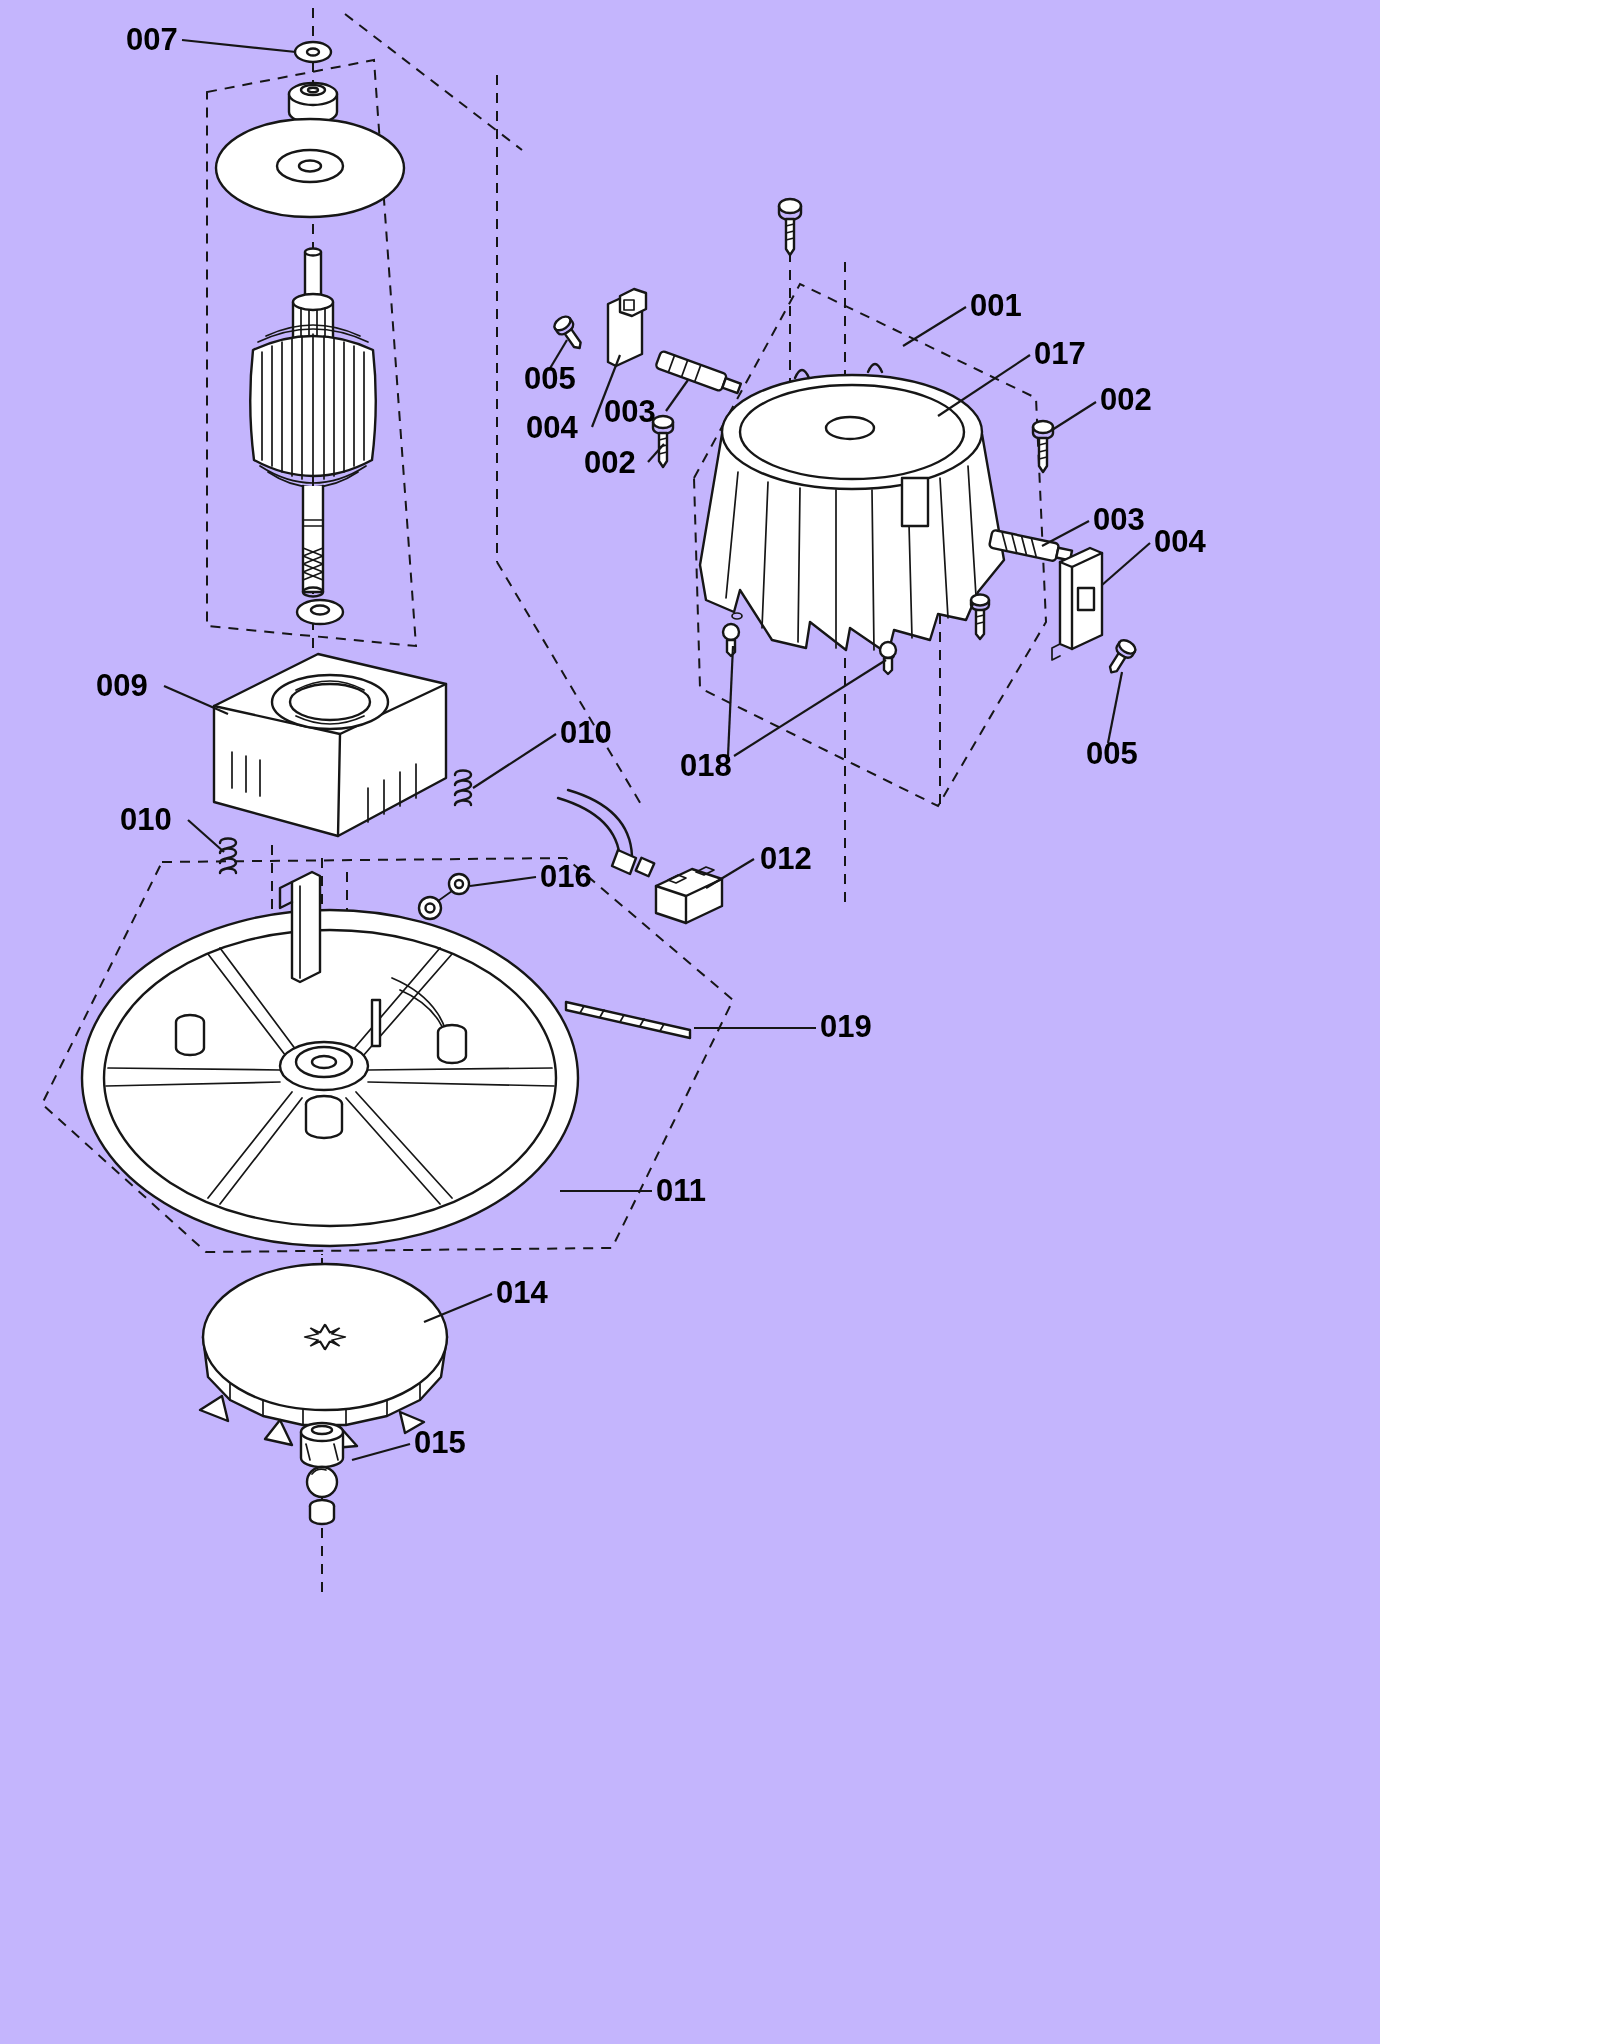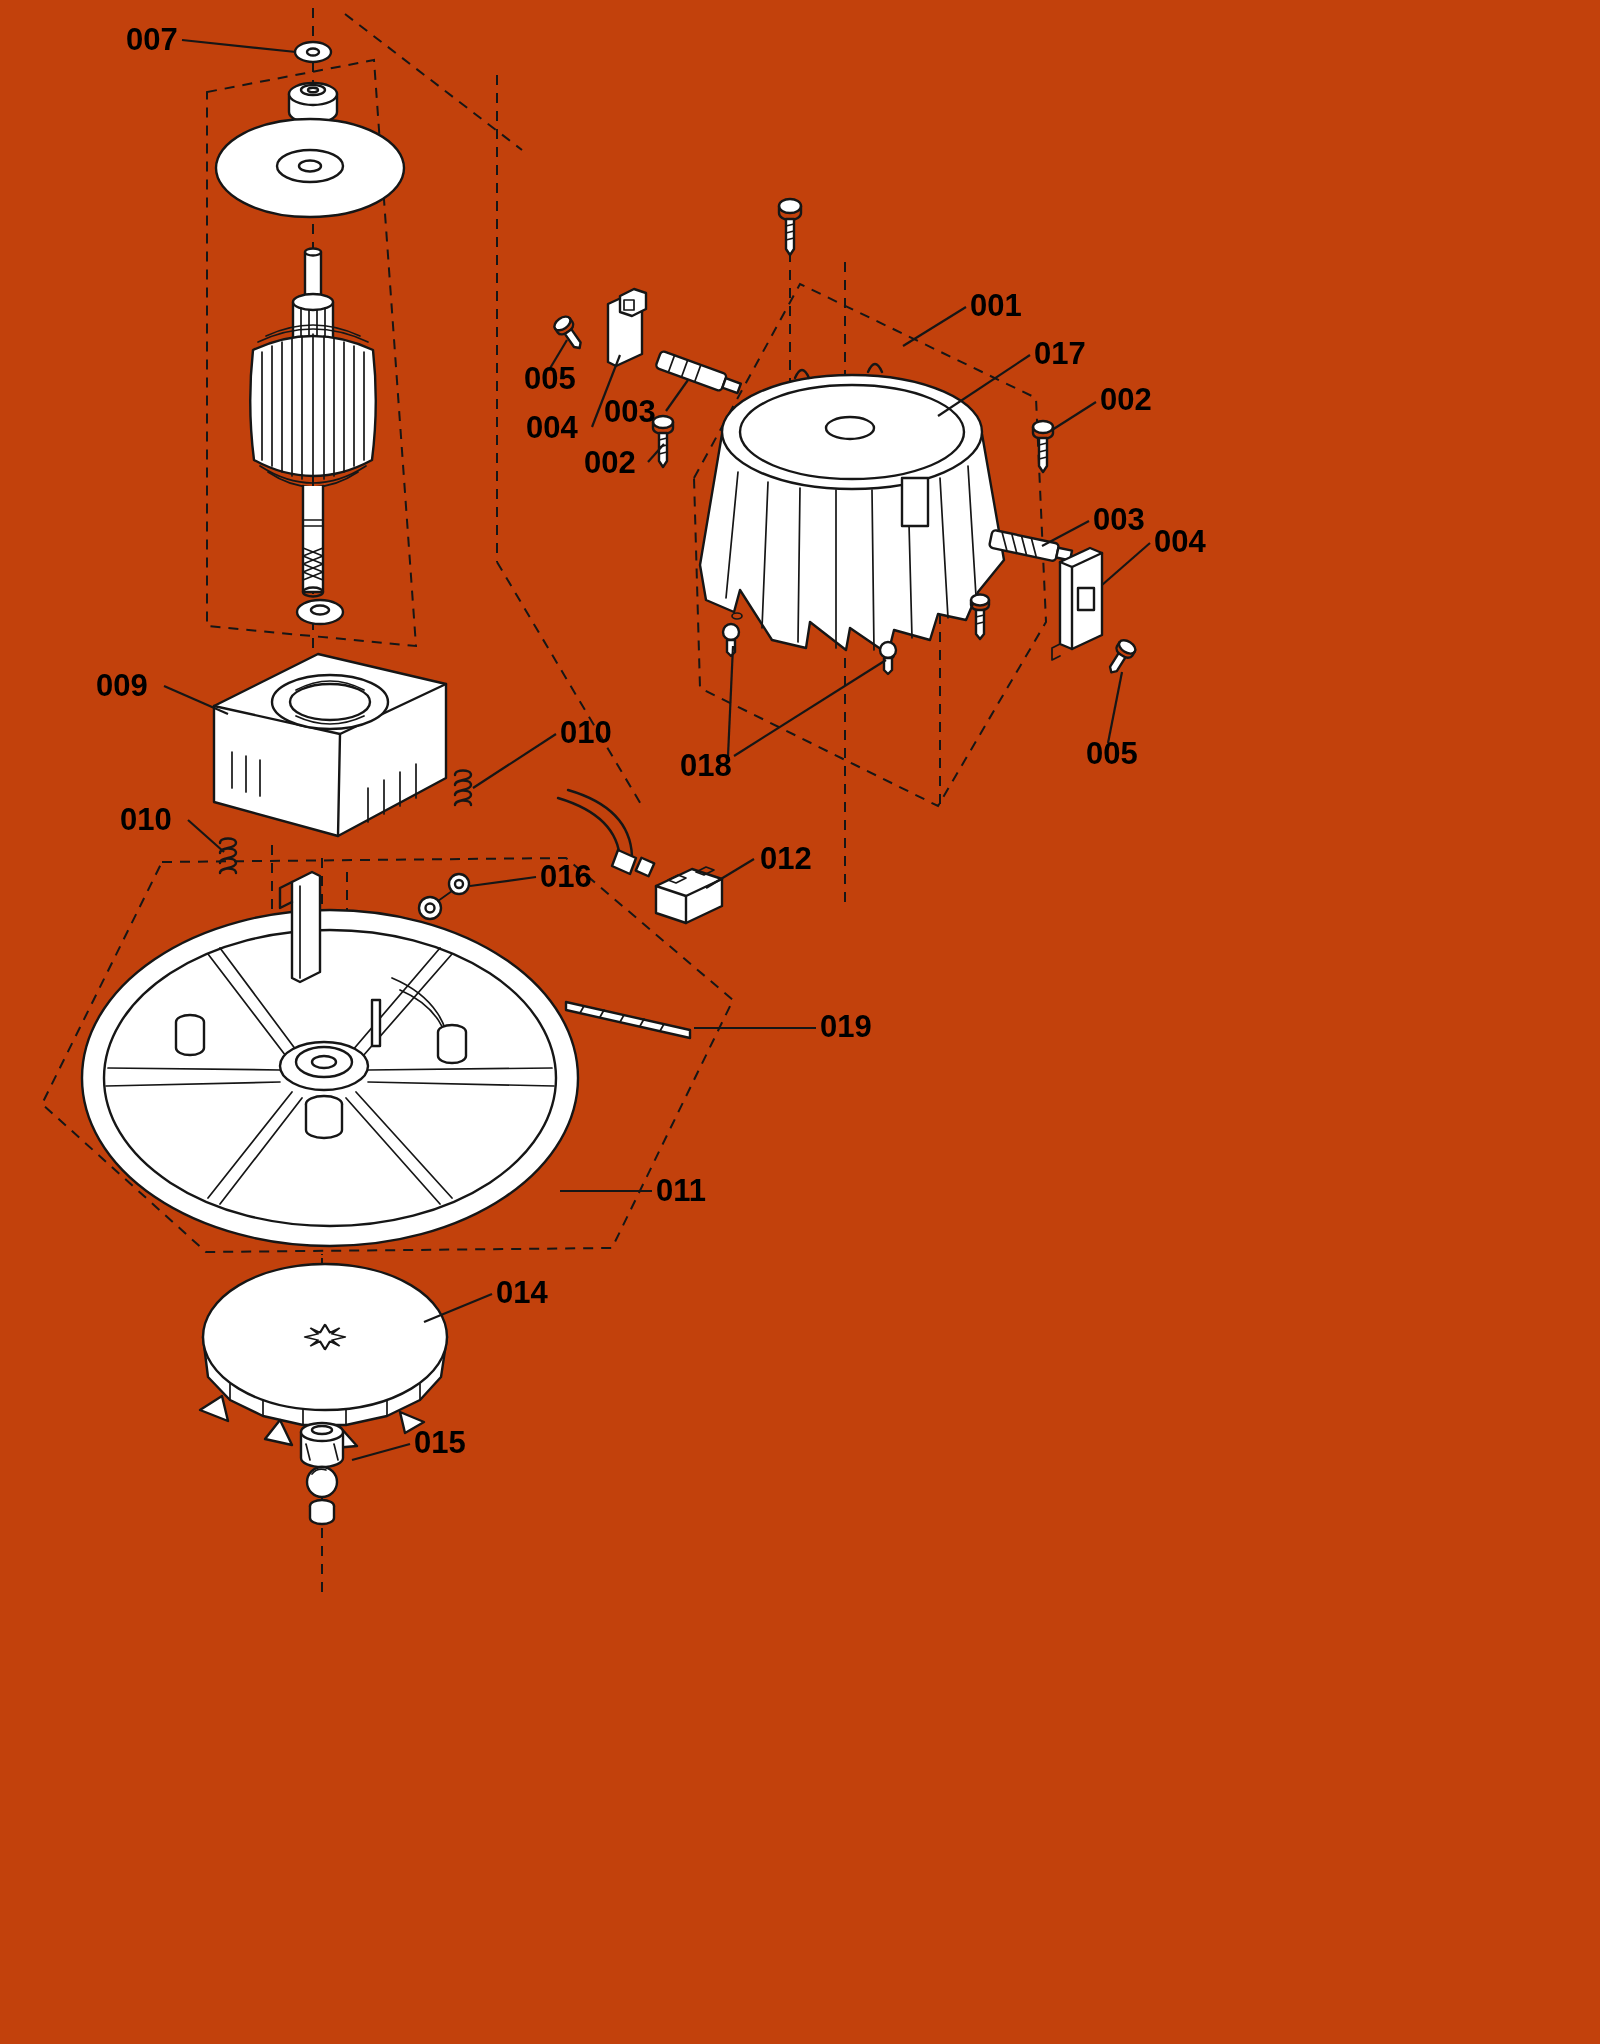--- a/index.html
+++ b/index.html
@@ -1,16 +1,16 @@
 <!DOCTYPE html>
 <html><head>
 <meta charset="utf-8">
 <style>
   html,body{margin:0;padding:0;background:#fff;}
-  .page{position:relative;width:1600px;height:2044px;background:#c2410c;overflow:hidden;
+  .page{position:relative;width:1380px;height:2044px;background:#c4b5fd;overflow:hidden;
         font-family:"Liberation Sans",sans-serif;}
   svg{position:absolute;top:0;left:0;}
   .ink{stroke:#161616;fill:none;stroke-width:2.4;stroke-linecap:round;stroke-linejoin:round;}
   .fillw{fill:#ffffff;}
   .thin{stroke-width:1.7;}
   .dash{stroke:#161616;fill:none;stroke-width:2;stroke-dasharray:10 8;}
   .leader{stroke:#161616;stroke-width:2.2;fill:none;}
   .callout{font:700 31px "Liberation Sans",sans-serif;fill:#000;}
 </style>
 </head>

